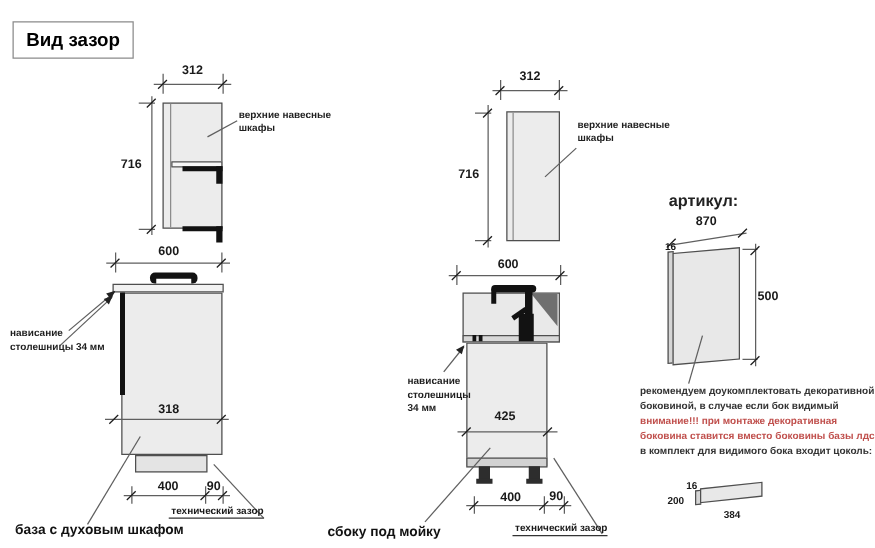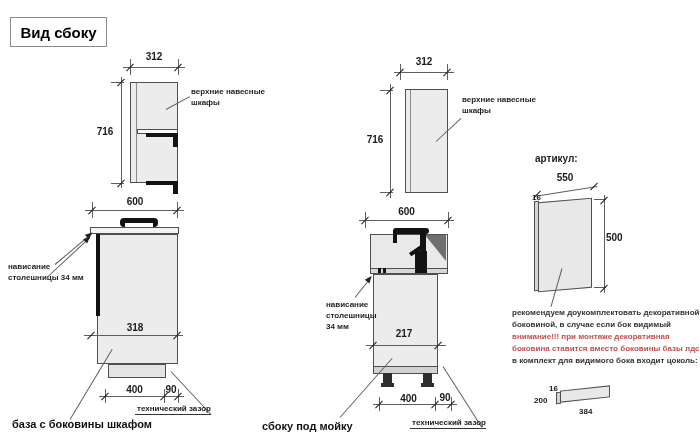--- a/index.html
+++ b/index.html
@@ -18,31 +18,31 @@
   .dimnum { position:absolute; font-weight:bold; font-size:10px; color:#1a1a1a; text-align:center; white-space:nowrap; }
   .smalldim { position:absolute; font-weight:bold; font-size:8px; color:#1a1a1a; white-space:nowrap; }
   .callout { position:absolute; font-weight:bold; font-size:8px; line-height:11px; color:#1f1f1f; }
   .caption { position:absolute; font-weight:bold; font-size:11px; color:#111; white-space:nowrap; }
   .underl { position:absolute; height:1px; background:#333; }
   .titlebox { position:absolute; left:10px; top:17px; width:97px; height:30px; border:1.5px solid #8a8a8a;
      display:flex; align-items:center; justify-content:center; font-weight:bold; font-size:15px; color:#000; }
   .note { position:absolute; left:512px; top:307px; width:196px; font-weight:bold; font-size:8px; line-height:12px; }
   .note .blk { color:#333333; }
   .note .red { color:#c0504d; }
-  .heading { position:absolute; font-weight:bold; font-size:10px; color:#222; }
+  .heading { position:absolute; font-weight:bold; font-size:13px; color:#222; }
   .skew5 { transform:skewY(-5deg); }
   .skew6 { transform:skewY(-6deg); }
 </style>
 </head>
 <body>
 
 <div class="canvas">
 
   <div class="titlebox">
-    <span>Вид сбоку</span>
+    <span>Вид зазор</span>
   </div>
 
   <div class="vline" style="left:130px;top:59px;height:16px;"></div>
   <div class="vline" style="left:178px;top:59px;height:16px;"></div>
   <div class="hline" style="left:123px;top:67px;width:62px;"></div>
   <div class="tick" style="left:125px;top:67px;"></div>
   <div class="tick" style="left:173px;top:67px;"></div>
   <div class="dimnum" style="left:123px;top:51px;width:62px;">312</div>
 
   <div class="hline" style="left:111px;top:82px;width:13px;"></div>
@@ -92,21 +92,21 @@
   <div class="tick" style="left:159px;top:396px;"></div>
   <div class="tick" style="left:173px;top:396px;"></div>
   <div class="dimnum" style="left:107px;top:384px;width:55px;">400</div>
   <div class="dimnum" style="left:158px;top:384px;width:26px;">90</div>
 
   <div class="lead" style="left:171px;top:371px;width:59px;transform:rotate(47.1deg);"></div>
   <div class="smalldim" style="left:137px;top:404px;">технический зазор</div>
   <div class="underl" style="left:135px;top:414px;width:76px;"></div>
 
   <div class="lead" style="left:70px;top:419px;width:82px;transform:rotate(-59deg);"></div>
-  <div class="caption" style="left:12px;top:418px;">база с боковины шкафом</div>
+  <div class="caption" style="left:12px;top:418px;">база с духовым шкафом</div>
 
   <div class="lead arrow" style="left:55px;top:264px;width:48px;transform:rotate(-40deg);"></div>
   <div class="lead arrow" style="left:48px;top:276px;width:57px;transform:rotate(-42.9deg);"></div>
   <div class="callout" style="left:8px;top:261px;width:82px;">нависание столешницы 34 мм</div>
 
   <div class="vline" style="left:400px;top:64px;height:16px;"></div>
   <div class="vline" style="left:447px;top:64px;height:16px;"></div>
   <div class="hline" style="left:394px;top:72px;width:60px;"></div>
   <div class="tick" style="left:395px;top:72px;"></div>
   <div class="tick" style="left:442px;top:72px;"></div>
@@ -143,21 +143,21 @@
   <div class="blackpart" style="left:420px;top:231px;width:6px;height:22px;"></div>
   <div class="blackpart" style="left:415px;top:251px;width:12px;height:22px;"></div>
   <div class="blackpart" style="left:409px;top:249px;width:13px;height:4px;transform:rotate(-35deg);"></div>
 
   <div class="rect" style="left:373px;top:274px;width:65px;height:99px;"></div>
   <div class="rect" style="left:373px;top:366px;width:65px;height:8px;background:#d2d2d2;"></div>
 
   <div class="hline" style="left:366px;top:345px;width:80px;"></div>
   <div class="tick" style="left:368px;top:345px;"></div>
   <div class="tick" style="left:433px;top:345px;"></div>
-  <div class="dimnum" style="left:374px;top:328px;width:60px;">217</div>
+  <div class="dimnum" style="left:374px;top:328px;width:60px;">425</div>
 
   <div class="blackpart" style="left:383px;top:373px;width:9px;height:11px;background:#2d2d2d;"></div>
   <div class="blackpart" style="left:381px;top:383px;width:13px;height:4px;background:#2d2d2d;"></div>
   <div class="blackpart" style="left:423px;top:373px;width:9px;height:11px;background:#2d2d2d;"></div>
   <div class="blackpart" style="left:421px;top:383px;width:13px;height:4px;background:#2d2d2d;"></div>
 
   <div class="vline" style="left:379px;top:397px;height:14px;"></div>
   <div class="vline" style="left:435px;top:397px;height:14px;"></div>
   <div class="vline" style="left:451px;top:397px;height:14px;"></div>
   <div class="hline" style="left:373px;top:404px;width:84px;"></div>
@@ -175,21 +175,21 @@
   <div class="caption" style="left:262px;top:420px;">сбоку под мойку</div>
 
   <div class="lead arrow" style="left:355px;top:297px;width:26px;transform:rotate(-51.3deg);"></div>
   <div class="callout" style="left:326px;top:299px;width:56px;">нависание столешницы 34 мм</div>
 
   <div class="heading" style="left:535px;top:153px;">артикул:</div>
 
   <div class="hline" style="left:534px;top:196px;width:64px;transform:rotate(-9deg);transform-origin:0 50%;"></div>
   <div class="tick" style="left:532px;top:194px;"></div>
   <div class="tick" style="left:589px;top:186px;"></div>
-  <div class="dimnum" style="left:545px;top:172px;width:40px;">550</div>
+  <div class="dimnum" style="left:545px;top:172px;width:40px;">870</div>
   <div class="smalldim" style="left:532px;top:193px;">16</div>
 
   <div class="rect skew5" style="left:534px;top:201px;width:5px;height:90px;background:#d5d5d5;"></div>
   <div class="rect skew5" style="left:538px;top:200px;width:54px;height:90px;background:#e8e8e8;"></div>
 
   <div class="hline" style="left:594px;top:199px;width:12px;"></div>
   <div class="hline" style="left:594px;top:287px;width:12px;"></div>
   <div class="vline" style="left:604px;top:195px;height:98px;"></div>
   <div class="tick" style="left:599px;top:200px;"></div>
   <div class="tick" style="left:599px;top:288px;"></div>

